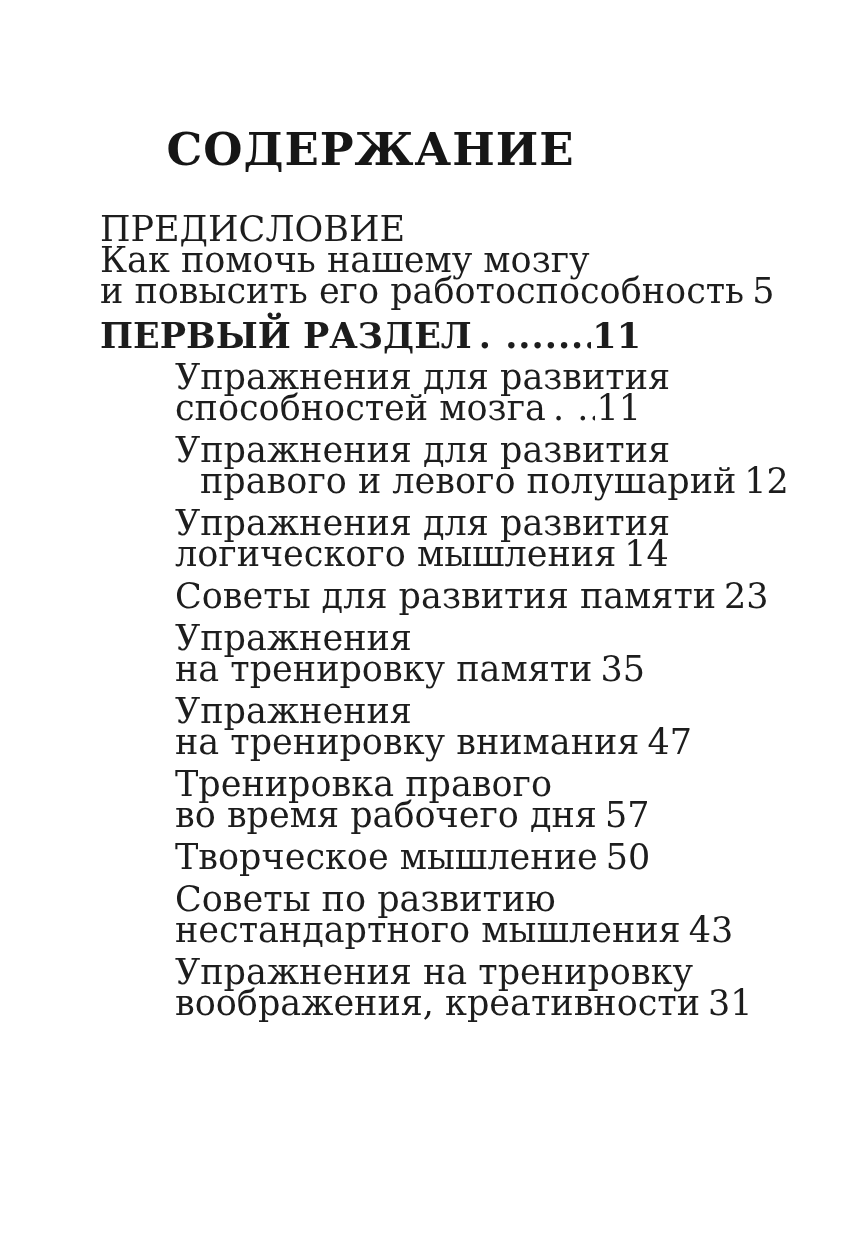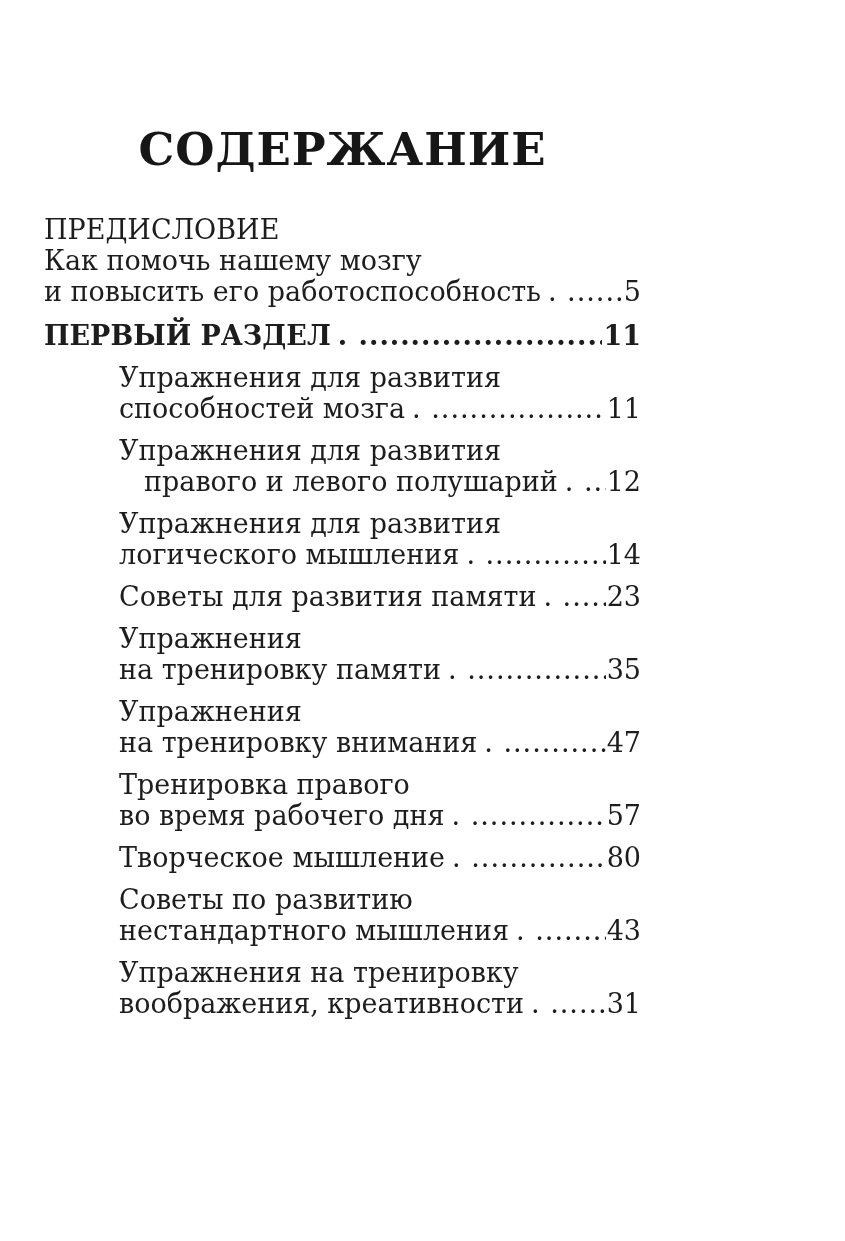--- a/index.html
+++ b/index.html
@@ -11,33 +11,33 @@
     height: 1241px;
     background: #ffffff;
     font-family: "DejaVu Serif", serif;
     color: #1d1d1d;
     overflow: hidden;
   }
   .page {
     box-sizing: border-box;
     width: 766px;
     height: 1241px;
-    padding: 124px 125px 0 44px;
+    padding: 124px 125px 0 100px;
   }
   .title {
     margin: 0 0 38px 0;
     text-align: center;
     font-size: 45px;
     line-height: 52px;
     font-weight: bold;
     letter-spacing: 1px;
     color: #161616;
   }
   .toc {
-    font-size: 27px;
+    font-size: 35px;
     line-height: 31px;
   }
   .entry { margin-bottom: 11px; }
   .entry.gap-before { margin-top: 13px; font-weight: bold; }
   .line {
     display: flex;
     align-items: stretch;
   }
   .line .txt { white-space: nowrap; }
   .line.sub  { padding-left: 75px; }
@@ -160,21 +160,21 @@
         <span class="txt">во время рабочего дня</span>
         <span class="leader"></span>
         <span class="pg">57</span>
       </div>
     </div>
 
     <div class="entry">
       <div class="line sub">
         <span class="txt">Творческое мышление</span>
         <span class="leader"></span>
-        <span class="pg">80</span>
+        <span class="pg">50</span>
       </div>
     </div>
 
     <div class="entry">
       <div class="line sub">
         <span class="txt">Советы по развитию</span>
       </div>
       <div class="line sub">
         <span class="txt">нестандартного мышления</span>
         <span class="leader"></span>

